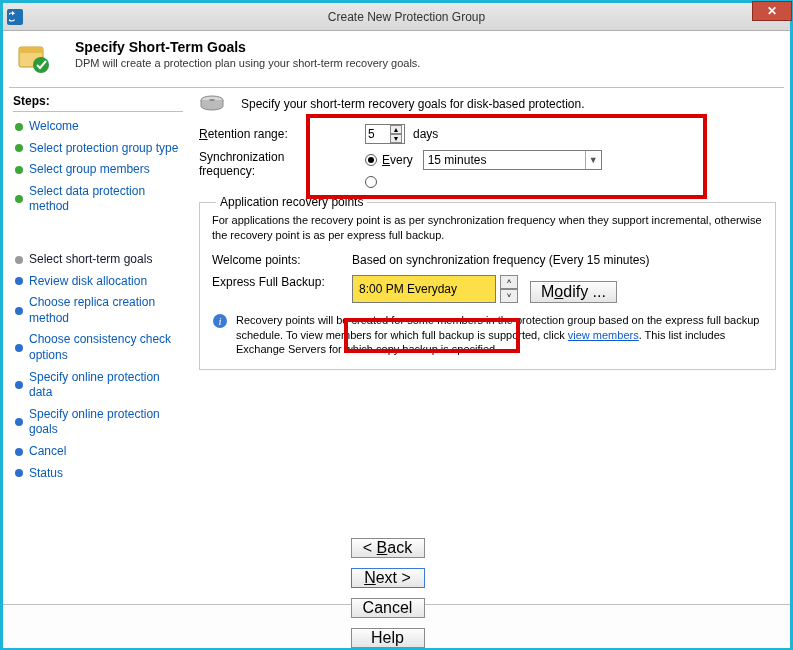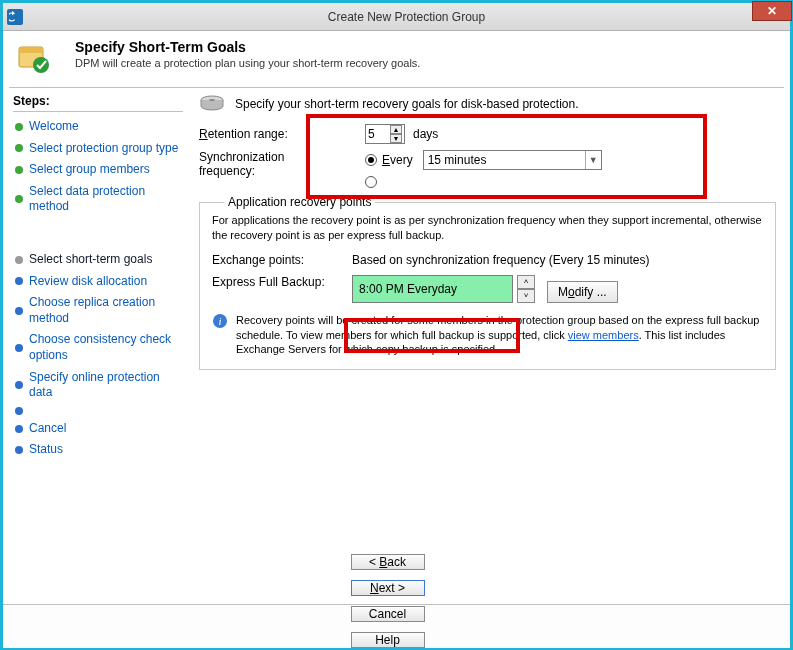--- a/index.html
+++ b/index.html
@@ -99,21 +99,21 @@
   }
   .b-green{background:#3FA73A;}
   .b-blue{background:#2E6FCB;}
   .b-gray{background:#9A9A9A;}
   .main {
     flex:1;
     padding: 6px 14px 6px 10px;
     position:relative;
   }
   .disk-row{
-    display:flex; align-items:center; gap:10px; margin-bottom:10px;
+    display:flex; align-items:center; gap:16px; margin-bottom:10px;
   }
   .disk-icon{width:26px;height:20px;}
   .red-box1{
     position:absolute;
     left:117px; top:26px;
     width:401px; height:85px;
     border:4px solid #D90000;
     pointer-events:none;
   }
   .red-box2{
@@ -142,31 +142,31 @@
     width:179px; justify-content:space-between; padding-left:4px;
   }
   .combo .chev{width:16px;height:18px;border-left:1px solid #AAA;display:flex;align-items:center;justify-content:center;font-size:9px;color:#555;}
   .groupbox{
     border:1px solid #C8C8C8;
     padding:10px 12px 12px 12px;
     margin-top:14px;
     position:relative;
   }
   .groupbox .legend{
-    position:absolute; top:-8px; left:24px; background:#fff; padding:0 4px; font-size:12px;
+    position:absolute; top:-8px; left:16px; background:#fff; padding:0 4px; font-size:12px;
   }
   .listbox{
-    border:1px solid #7A7A7A; width:161px; height:28px; padding:6px 6px; background:#86efac;
+    border:1px solid #7A7A7A; width:144px; height:28px; padding:6px 6px; background:#fde047;
     display:inline-block;
   }
   .scroll-btns{display:inline-flex;flex-direction:column;margin-left:4px;vertical-align:top;}
   .scroll-btns div{width:18px;height:14px;border:1px solid #888;background:#EEE;font-size:8px;display:flex;align-items:center;justify-content:center;}
   .btn{
     height:22px; min-width:74px; border:1px solid #8A8A8A; background:linear-gradient(#FDFDFD,#E5E5E5);
-    display:inline-flex;align-items:center;justify-content:center;padding:0 10px;font-size:12px;
+    display:inline-flex;align-items:center;justify-content:center;padding:0 10px;font-size:16px;
     cursor:pointer;
   }
   .footer{
     height:44px; display:flex; justify-content:flex-end; align-items:center;
     gap:10px; padding-right:18px; border-top:1px solid #C0C0C0;
     background:#FDFDFD;
     flex-direction:column;
   }
   .info-row{display:flex;gap:8px;margin-top:10px;font-size:11px;line-height:1.35;}
   .info-row .info-icon{width:16px;height:16px;flex-shrink:0;}
@@ -242,20 +242,21 @@
       <div class="step">
           <span class="bullet b-blue"></span>
           <span>Choose consistency check options</span>
         </div>
       <div class="step">
           <span class="bullet b-blue"></span>
           <span>Specify online protection data</span>
         </div>
       <div class="step">
           <span class="bullet b-blue"></span>
+          <span>Specify online protection goals</span>
         </div>
       <div class="step">
           <span class="bullet b-blue"></span>
           <span>Cancel</span>
         </div>
       <div class="step">
           <span class="bullet b-blue"></span>
           <span>Status</span>
         </div>
     </div>
@@ -303,21 +304,21 @@
             <span class="radio"></span>
           </div>
         </div>
       </div>
 
       <div class="groupbox">
         <span class="legend">Application recovery points</span>
         <div style="font-size:11px;line-height:1.35;">For applications the recovery point is as per synchronization frequency when they support incremental, otherwise the recovery point is as per express full backup.</div>
 
         <div class="form-row" style="margin-top:10px;">
-          <span class="lbl">Exchange points:</span>
+          <span class="lbl">Welcome points:</span>
           <span>Based on synchronization frequency (Every 15 minutes)</span>
         </div>
 
         <div class="form-row" style="margin-top:8px;align-items:flex-start;">
           <span class="lbl">Express Full Backup:</span>
           <span class="listbox">
             <span>8:00 PM Everyday</span>
           </span>
           <span class="scroll-btns">
             <div>˄</div>

